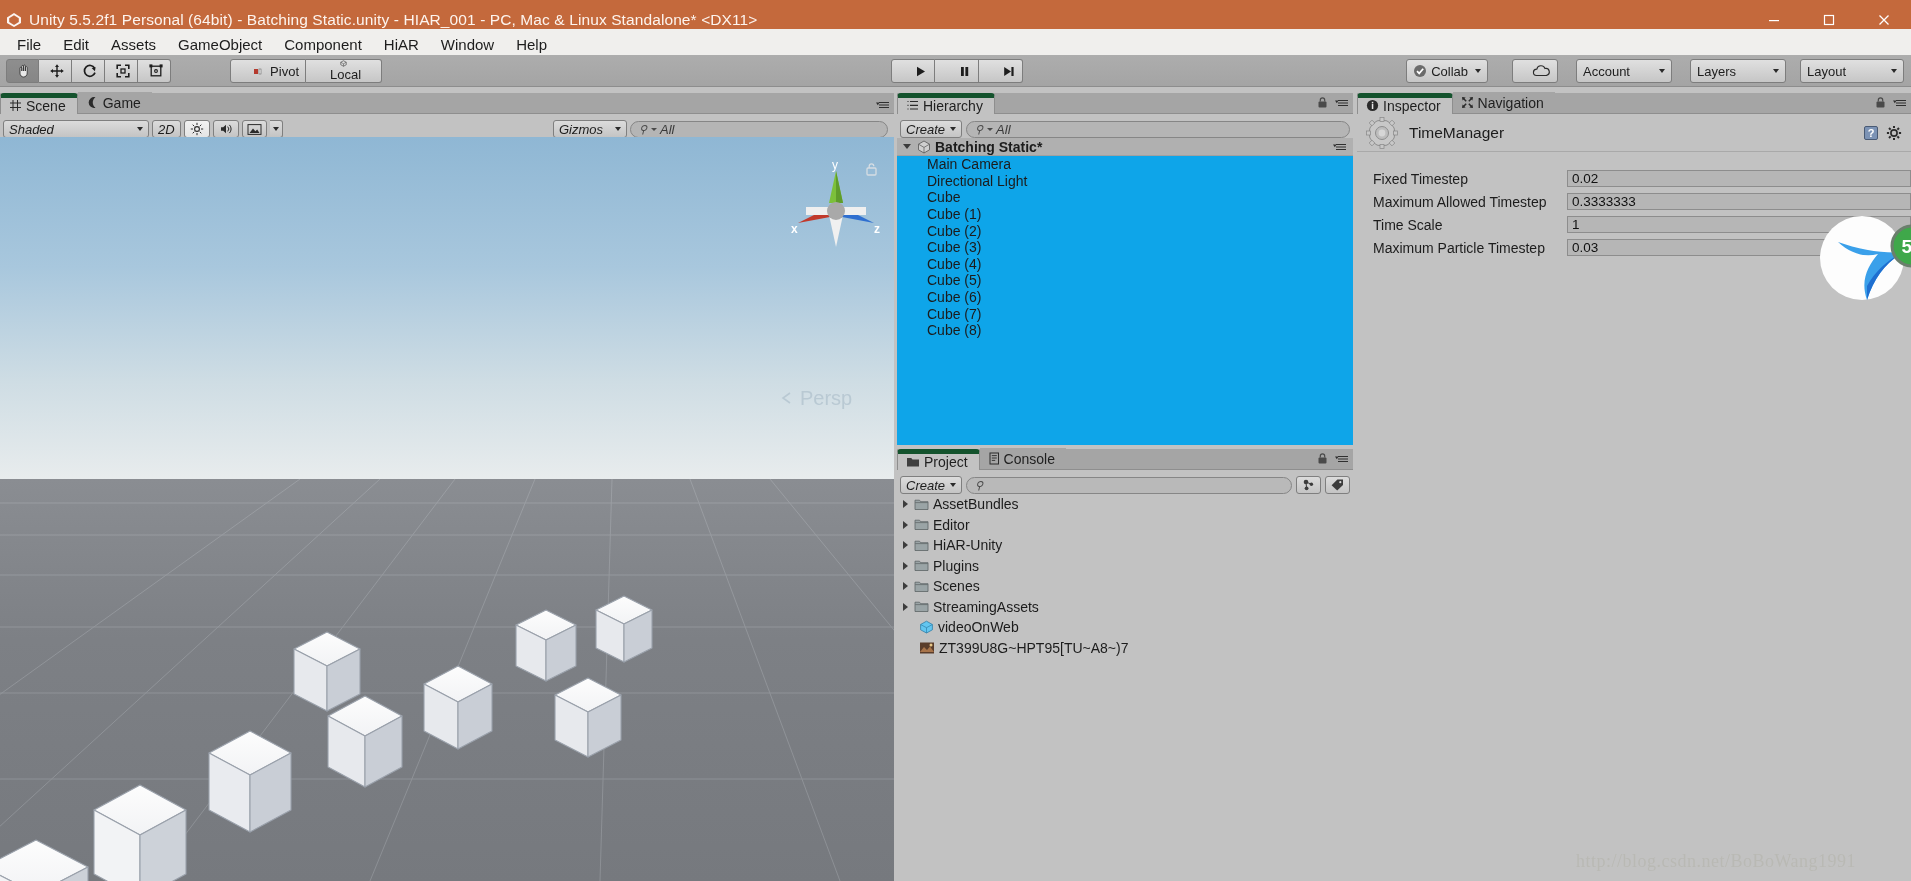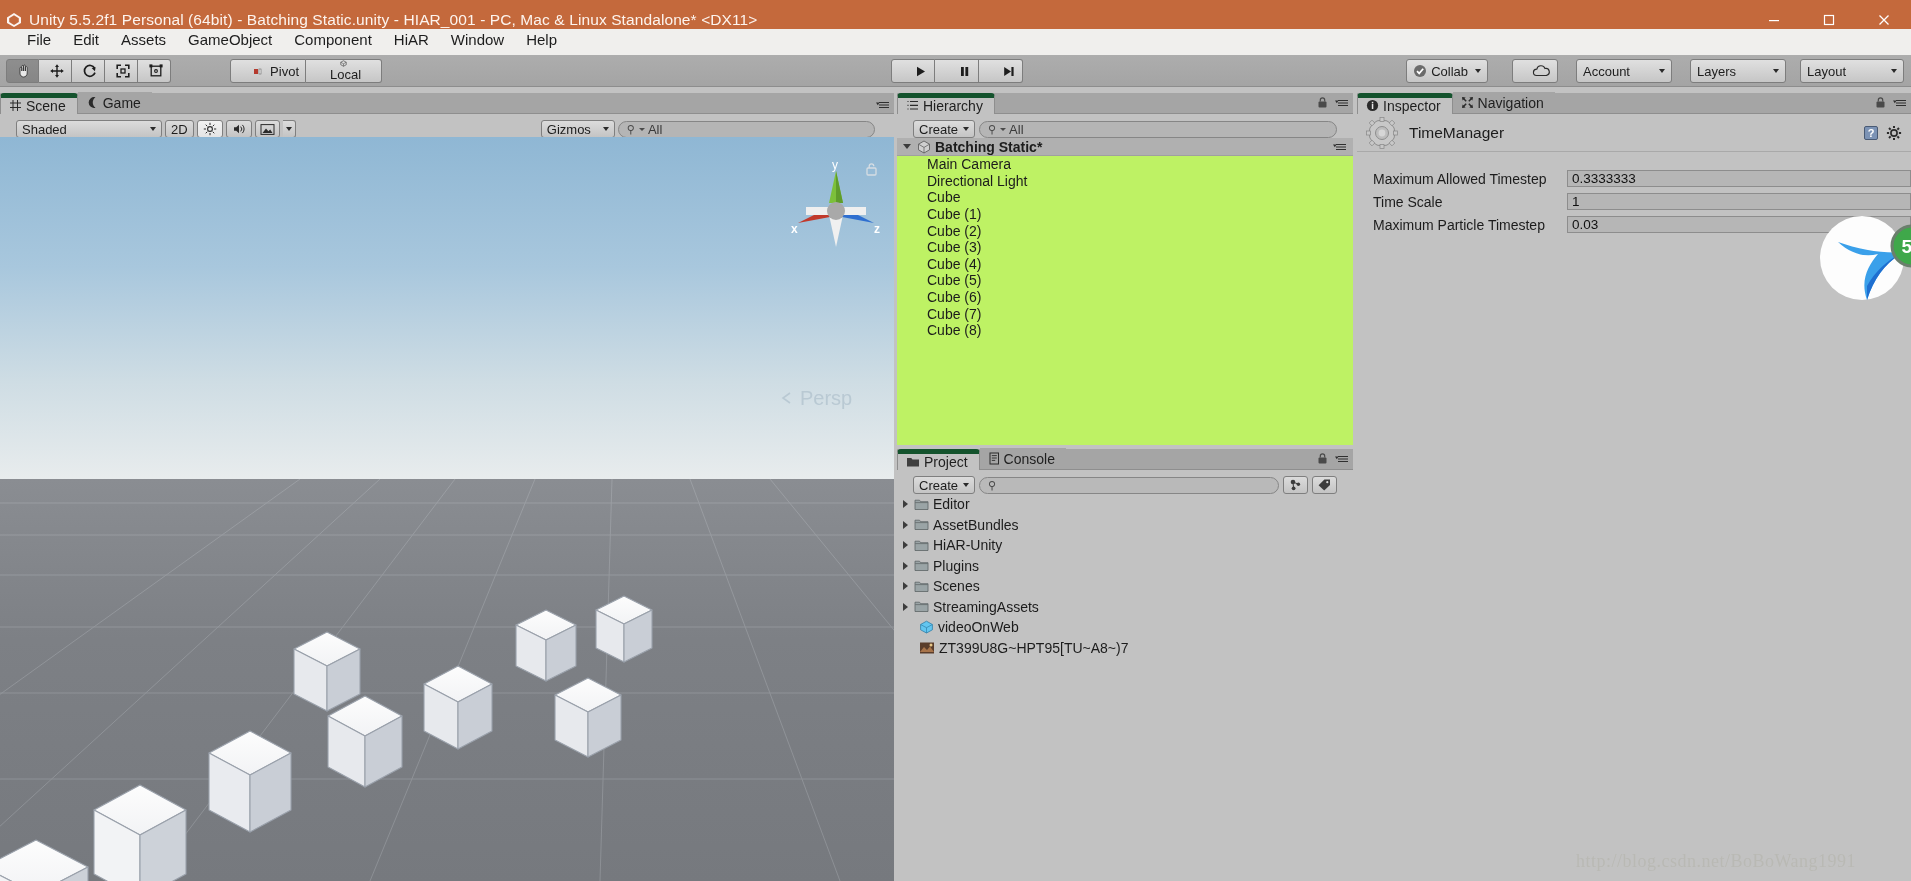--- a/index.html
+++ b/index.html
@@ -30,21 +30,21 @@
   .tb-btns { display: flex; height: 29px; }
   .tb-btn {
     width: 55px; height: 29px; display: flex; align-items: center; justify-content: center;
     color: #fff;
   }
   .tb-btn svg { display:block; }
 
   
   .menubar {
     position: absolute; left: 0; top: 29px; width: 1911px; height: 26px;
-    background: #f0efed; display: flex; align-items: flex-start; padding-left: 16px;
+    background: #f0efed; display: flex; align-items: flex-end; padding-left: 6px;
   }
   .menu-item {
     font-size: 15px; color: #1d1d1d; padding: 2px 11px; white-space: nowrap;
   }
 
   
   .maintoolbar {
     position: absolute; left: 0; top: 55px; width: 1911px; height: 32px;
     background: linear-gradient(to bottom,#adadad 0%, #a4a4a4 100%);
     border-bottom: 1px solid #8d8d8d;
@@ -90,21 +90,21 @@
     border-radius: 4px 4px 0 0;
     border-left: 1px solid #8e8e8e; border-right: 1px solid #8e8e8e;
     border-top: 5px solid #14532d;
     margin-bottom: -1px; padding-bottom: 1px;
   }
   .tabright {
     position: absolute; right: 4px; bottom: 3px; display: flex; align-items: center; gap: 6px;
   }
   .panelbar {
     height: 31px; background: #c2c2c2; display: flex; align-items: center;
-    padding: 0 16px; gap: 4px; border-bottom: 1px solid #a8a8a8;
+    padding: 0 3px; gap: 4px; border-bottom: 1px solid #a8a8a8; font-style: italic;
   }
   .smallbtn {
     height: 18px; background: linear-gradient(to bottom,#dcdcdc,#c4c4c4);
     border: 1px solid #7f7f7f; border-radius: 3px;
     display: flex; align-items: center; padding: 0 5px;
     font-size: 13px; color: #1d1d1d;
   }
   .searchfield {
     height: 17px; flex: 1; background: #b5b5b5;
     border: 1px solid #868686; border-radius: 9px;
@@ -519,21 +519,21 @@
         <span>Create</span>
         <span class="caret" style="margin-left:5px"></span>
       </div>
       <div class="searchfield">
         <span class="sq">⚲</span>
         <span class="caret" style="margin-left:1px; border-top-color:#4a4a4a; border-width:3px 3px 3.5px 3px;"></span>
         <span>All</span>
       </div>
     </div>
 
-    <div style="position:absolute; left:0; top:45px; right:0; bottom:0; background:#bef264;">
+    <div style="position:absolute; left:0; top:45px; right:0; bottom:0; background:#0ea5e9;">
       <div class="treerow header">
         <span class="tri down"></span>
         <svg width="14" height="14" viewBox="0 0 14 14">
           <polygon points="7,1 12.5,4.2 12.5,9.8 7,13 1.5,9.8 1.5,4.2" fill="#cfcfcf" stroke="#555" stroke-width=".8"></polygon>
           <path d="M1.5 4.2 L7 7.4 L12.5 4.2 M7 7.4 V13" fill="none" stroke="#555" stroke-width=".7"></path>
         </svg>
         <span>Batching Static*</span>
         <span style="margin-left:auto; margin-right:6px;">
           <svg width="14" height="10" viewBox="0 0 14 10">
             <path d="M3 2.5h10 M3 5h10 M3 7.5h10" stroke="#2f2f2f" stroke-width="1.1"></path>
@@ -629,29 +629,29 @@
       </div>
     </div>
 
     <div style="position:absolute; left:0; top:45px; right:0; bottom:0; background:#c2c2c2;">
       <div class="treerow" style="height:20.5px">
         <span class="tri"></span>
         <svg width="15" height="13" viewBox="0 0 15 13">
           <path d="M1 11.5V2.2h4.5l1.2 1.5H14v7.8z" fill="#9aa4a6" stroke="#5c6364" stroke-width=".8"></path>
           <path d="M1.2 4.6H13.8" stroke="#5c6364" stroke-width=".7"></path>
         </svg>
-        <span>Editor</span>
+        <span>AssetBundles</span>
       </div>
       <div class="treerow" style="height:20.5px">
         <span class="tri"></span>
         <svg width="15" height="13" viewBox="0 0 15 13">
           <path d="M1 11.5V2.2h4.5l1.2 1.5H14v7.8z" fill="#9aa4a6" stroke="#5c6364" stroke-width=".8"></path>
           <path d="M1.2 4.6H13.8" stroke="#5c6364" stroke-width=".7"></path>
         </svg>
-        <span>AssetBundles</span>
+        <span>Editor</span>
       </div>
       <div class="treerow" style="height:20.5px">
         <span class="tri"></span>
         <svg width="15" height="13" viewBox="0 0 15 13">
           <path d="M1 11.5V2.2h4.5l1.2 1.5H14v7.8z" fill="#9aa4a6" stroke="#5c6364" stroke-width=".8"></path>
           <path d="M1.2 4.6H13.8" stroke="#5c6364" stroke-width=".7"></path>
         </svg>
         <span>HiAR-Unity</span>
       </div>
       <div class="treerow" style="height:20.5px">
@@ -758,20 +758,24 @@
             <path d="M8 .9v2.2 M8 12.9v2.2 M.9 8h2.2 M12.9 8h2.2"></path>
             <path d="M3 3l1.6 1.6 M11.4 11.4L13 13 M13 3l-1.6 1.6 M4.6 11.4L3 13"></path>
           </g>
         </svg>
       </span>
     </div>
 
     <div style="position:absolute; left:0; top:62px; right:0; bottom:0;">
       <div style="height:12px"></div>
       <div class="proprow">
+        <span class="proplabel">Fixed Timestep</span>
+        <span class="propfield">0.02</span>
+      </div>
+      <div class="proprow">
         <span class="proplabel">Maximum Allowed Timestep</span>
         <span class="propfield">0.3333333</span>
       </div>
       <div class="proprow">
         <span class="proplabel">Time Scale</span>
         <span class="propfield">1</span>
       </div>
       <div class="proprow">
         <span class="proplabel">Maximum Particle Timestep</span>
         <span class="propfield">0.03</span>

